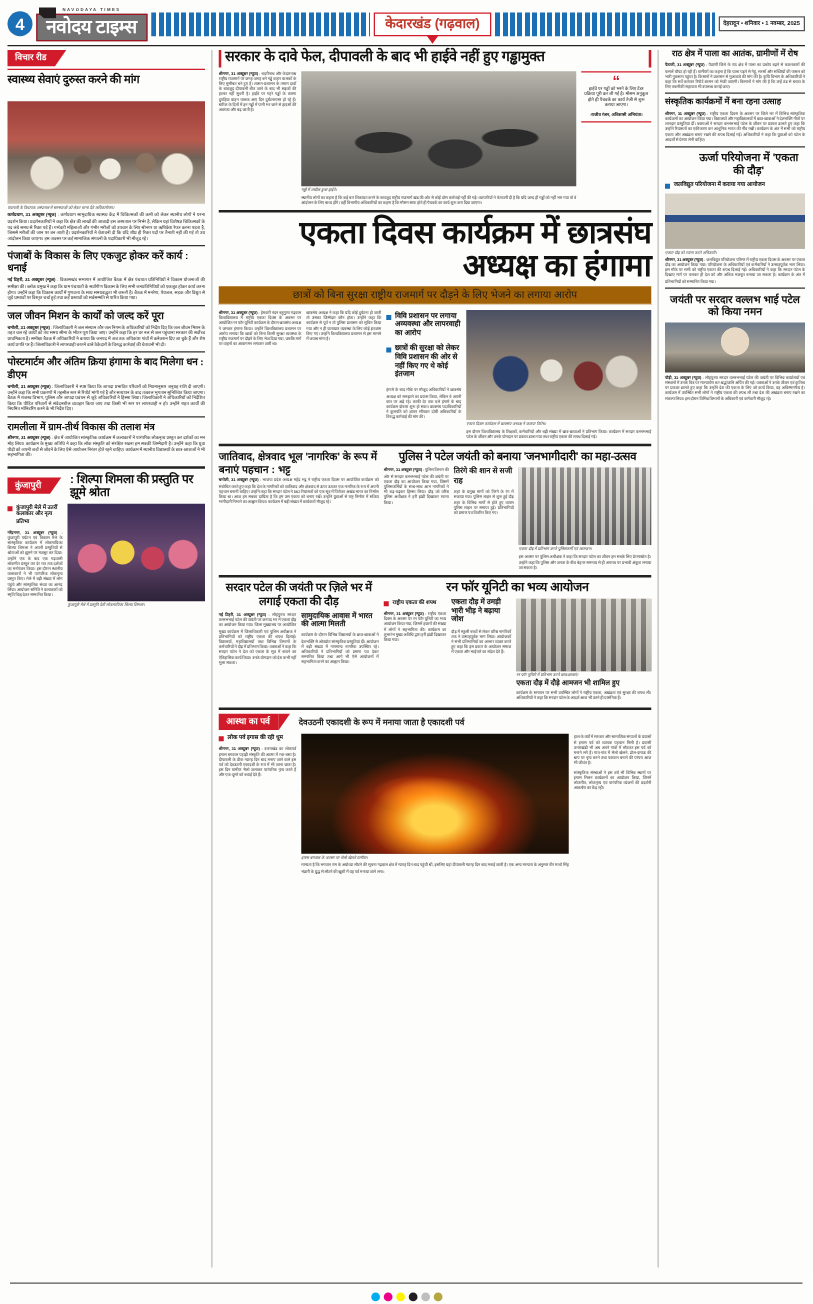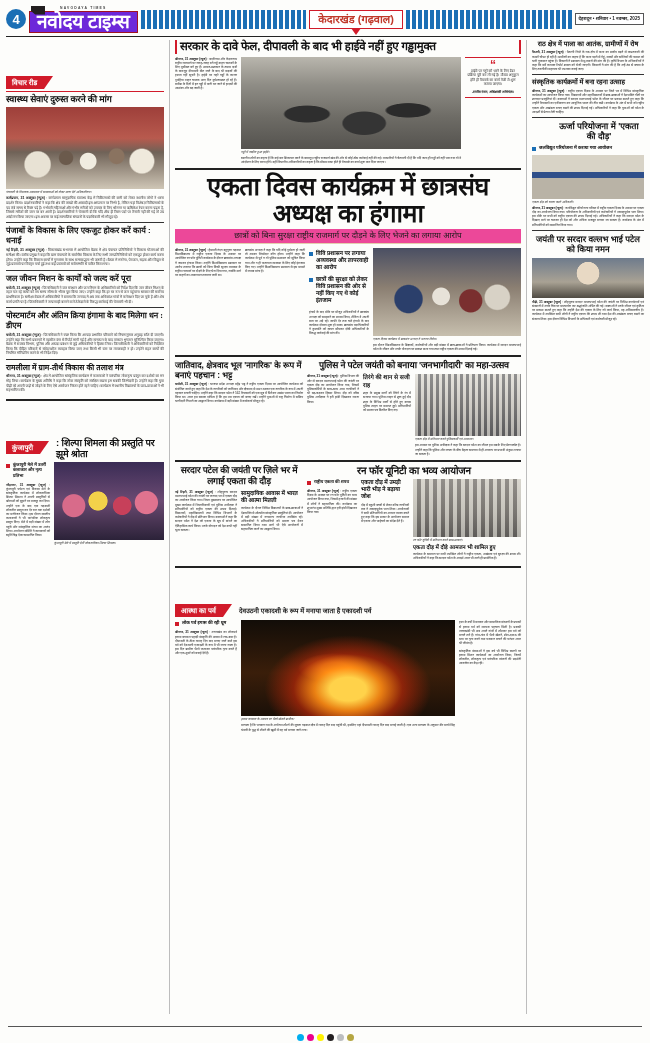--- a/index.html
+++ b/index.html
@@ -29,22 +29,22 @@
     display: flex; align-items: center; justify-content: center;
     flex: 0 0 auto;
   }
   .logo-block { position: relative; flex: 0 0 auto; }
   .logo-kicker {
     font-size: 3.4px; letter-spacing: 1.2px; color: #444;
     text-align: center; line-height: 5px; height: 5px;
     font-weight: bold;
   }
   .logo-main {
-    background: #6d28d9; color: #ffffff;
-    font-size: 19px; font-weight: bold;
+    background: #737373; color: #ffffff;
+    font-size: 15px; font-weight: bold;
     padding: 1px 7px 2px 7px;
     letter-spacing: -0.3px;
     line-height: 17px;
     border: 1px solid #a11320;
   }
   .logo-flag {
     position: absolute; left: 2px; top: 0px;
     width: 14px; height: 9px; background: #231f20;
     clip-path: polygon(0 0, 100% 0, 100% 100%, 30% 100%, 0 60%);
   }
@@ -97,21 +97,21 @@
     font-size: 3.55px; line-height: 4.6px;
     text-align: justify; color: #2b2b2b;
     -webkit-hyphens: auto; hyphens: auto;
     word-spacing: -0.2px;
   }
   .body-text.tiny { font-size: 3.2px; line-height: 4.2px; }
   .dateline-in { font-weight: bold; color: #111; }
 
   .hl-xl {
     font-size: 25px; font-weight: bold; color: #111;
-    letter-spacing: -0.5px; line-height: 27px; text-align: center;
+    letter-spacing: -0.5px; line-height: 27px; text-align: right;
   }
   .hl-lg {
     font-size: 15px; font-weight: bold; color: #111;
     line-height: 17px; letter-spacing: -0.2px;
   }
   .hl-md {
     font-size: 11.5px; font-weight: bold; color: #111;
     line-height: 13.5px; letter-spacing: -0.2px;
   }
   .hl-sm {
@@ -120,38 +120,38 @@
   }
   .hl-xs {
     font-size: 7px; font-weight: bold; color: #111;
     line-height: 8.6px;
   }
   .subhead {
     font-size: 8.2px; color: #1a1a1a; line-height: 10px;
     text-align: center;
   }
   .kicker-band {
-    background: #ec4899; padding: 2px 4px; border-bottom: 1px solid #e3cfae;
+    background: #a16207; padding: 2px 4px; border-bottom: 1px solid #e3cfae;
   }
 
   
   .sec-tag {
     display: inline-flex; align-items: center;
     background: #d11b2a; color: #fff;
     font-size: 7px; font-weight: bold;
     padding: 2px 7px 2px 6px; line-height: 9px;
     position: relative; margin-right: 12px;
   }
   .sec-tag::after {
     content: ""; position: absolute; right: -9px; top: 0;
     border-top: 13px solid #d11b2a;
     border-right: 9px solid transparent;
   }
 
-  .sec-head-row { display: flex; align-items: center; gap: 4px; margin-top: 36px; }
+  .sec-head-row { display: flex; align-items: center; gap: 4px; }
   .sec-head-sub { font-size: 6.6px; color: #222; font-weight: bold; }
 
   
   .photo { position: relative; overflow: hidden; background: #cfcfcf; }
   .cap {
     font-size: 3.1px; line-height: 4px; color: #333;
     padding-top: 1px; font-style: italic;
   }
 
   
@@ -280,21 +280,21 @@
 
   <div class="cols">
 
     <div class="col-left">
 
       <div class="sec-head-row" style="margin-bottom:2px;">
         <span class="sec-tag">विचार रीड</span>
       </div>
       <div class="hrule-red"></div>
 
-      <div class="hl-sm" style="margin-bottom:2px;">स्वास्थ्य सेवाएं दुरुस्त करने की मांग</div>
+      <div class="hl-sm" style="margin-bottom:12px;">स्वास्थ्य सेवाएं दुरुस्त करने की मांग</div>
       <div class="photo ph-meeting" style="height:82px;"></div>
       <div class="cap">पंचायती के विधायक अस्पताल में समस्याओं को लेकर धरना देते अधिकारीगण।</div>
       <div class="body-text para" style="margin-top:2px;">
         <span class="dateline-in">कर्णप्रयाग, 31 अक्टूबर (न्यूज)</span><span> : </span><span>कर्णप्रयाग सामुदायिक स्वास्थ्य केंद्र में चिकित्सकों की कमी को लेकर स्थानीय लोगों ने धरना प्रदर्शन किया। प्रदर्शनकारियों ने कहा कि क्षेत्र की लाखों की आबादी इस अस्पताल पर निर्भर है, लेकिन यहां विशेषज्ञ चिकित्सकों के पद लंबे समय से रिक्त पड़े हैं। गर्भवती महिलाओं और गंभीर मरीजों को उपचार के लिए श्रीनगर या ऋषिकेश रेफर करना पड़ता है, जिससे मरीजों की जान पर बन आती है। प्रदर्शनकारियों ने चेतावनी दी कि यदि शीघ्र ही रिक्त पदों पर तैनाती नहीं की गई तो उग्र आंदोलन किया जाएगा। इस अवसर पर कई सामाजिक संगठनों के पदाधिकारी भी मौजूद रहे।</span>
       </div>
 
       <div class="hrule"></div>
       <div class="hl-xs" style="font-size:8px;line-height:10px;">पंजाबों के विकास के लिए एकजुट होकर करें कार्य : धनाई</div>
       <div class="body-text para" style="margin-top:2px;">
         <span class="dateline-in">नई टिहरी, 31 अक्टूबर (न्यूज)</span><span> : </span><span>विकासखंड सभागार में आयोजित बैठक में क्षेत्र पंचायत प्रतिनिधियों ने विकास योजनाओं की समीक्षा की। ब्लॉक प्रमुख ने कहा कि ग्राम पंचायतों के सर्वांगीण विकास के लिए सभी जनप्रतिनिधियों को एकजुट होकर कार्य करना होगा। उन्होंने कहा कि विकास कार्यों में गुणवत्ता के साथ समयबद्धता भी जरूरी है। बैठक में मनरेगा, पेयजल, सड़क और विद्युत से जुड़े प्रस्तावों पर विस्तृत चर्चा हुई तथा कई प्रस्तावों को सर्वसम्मति से पारित किया गया।</span>

